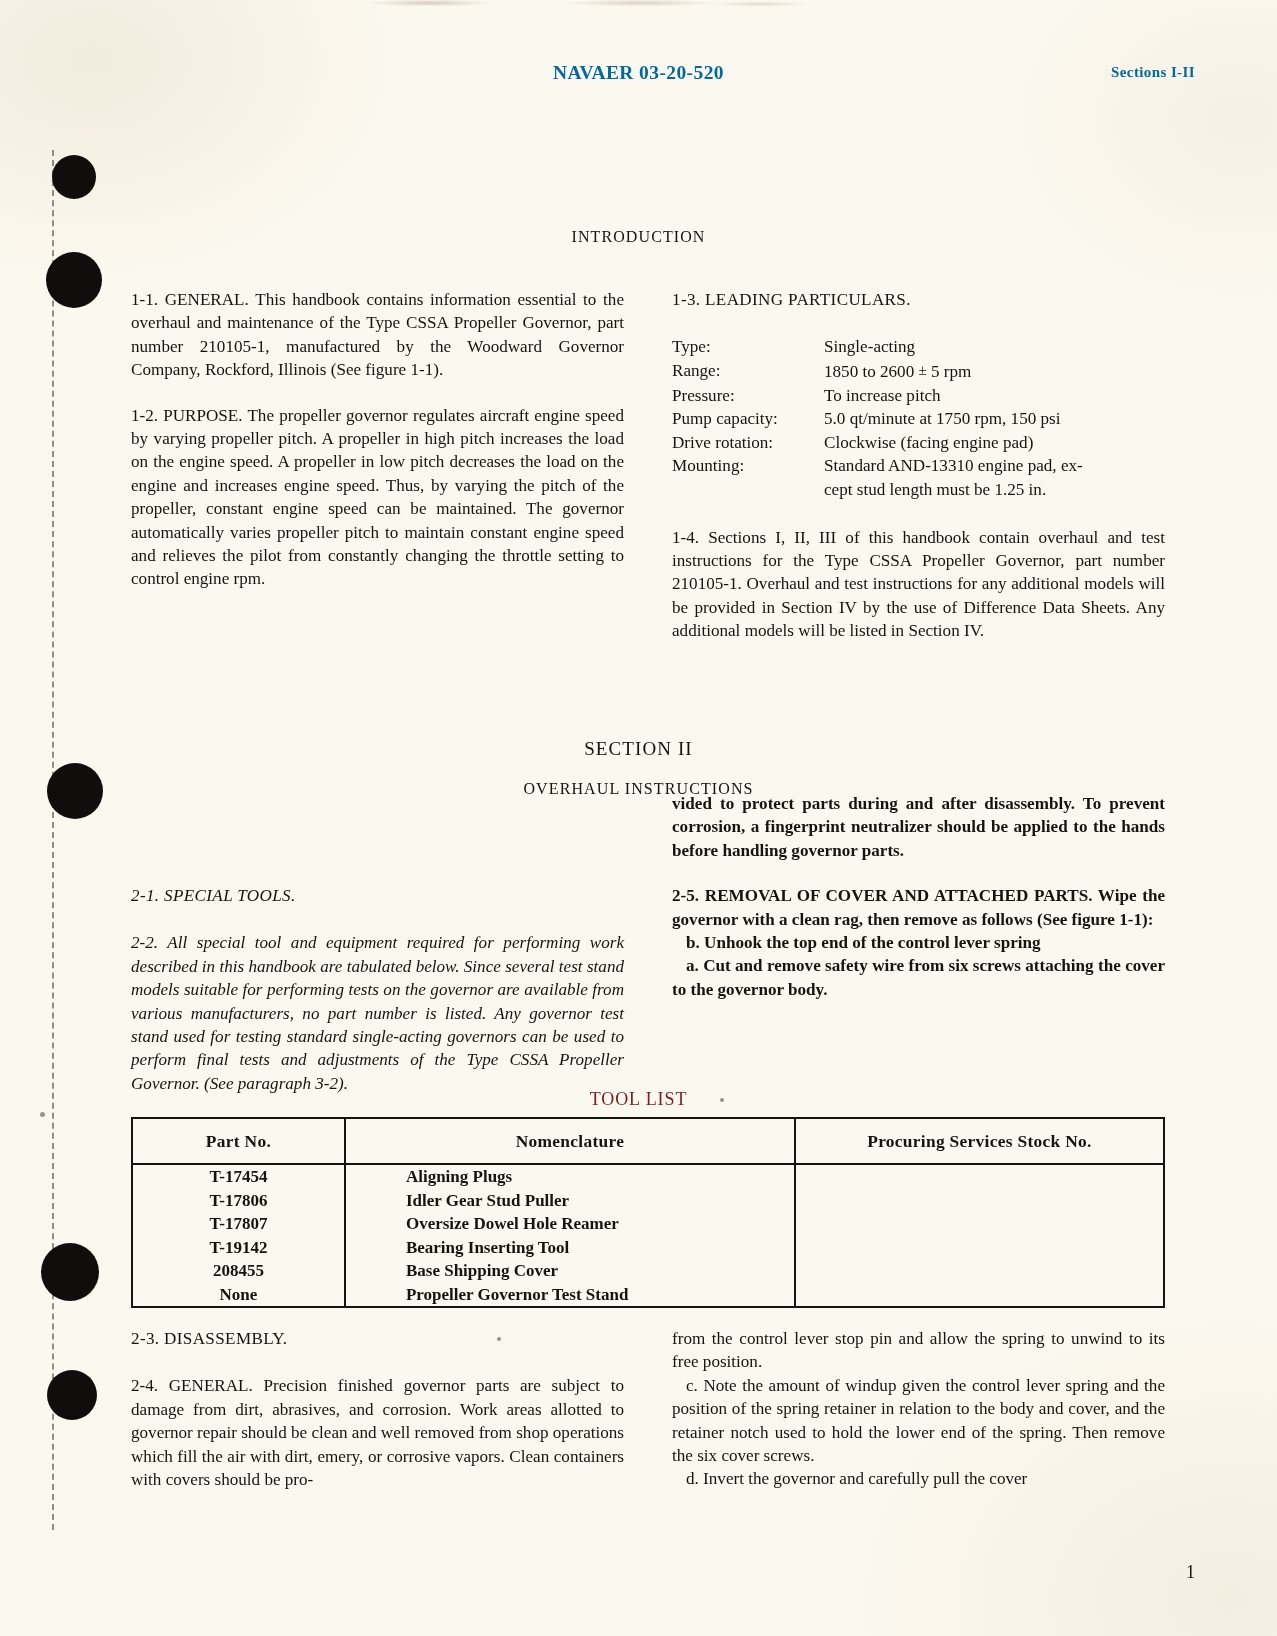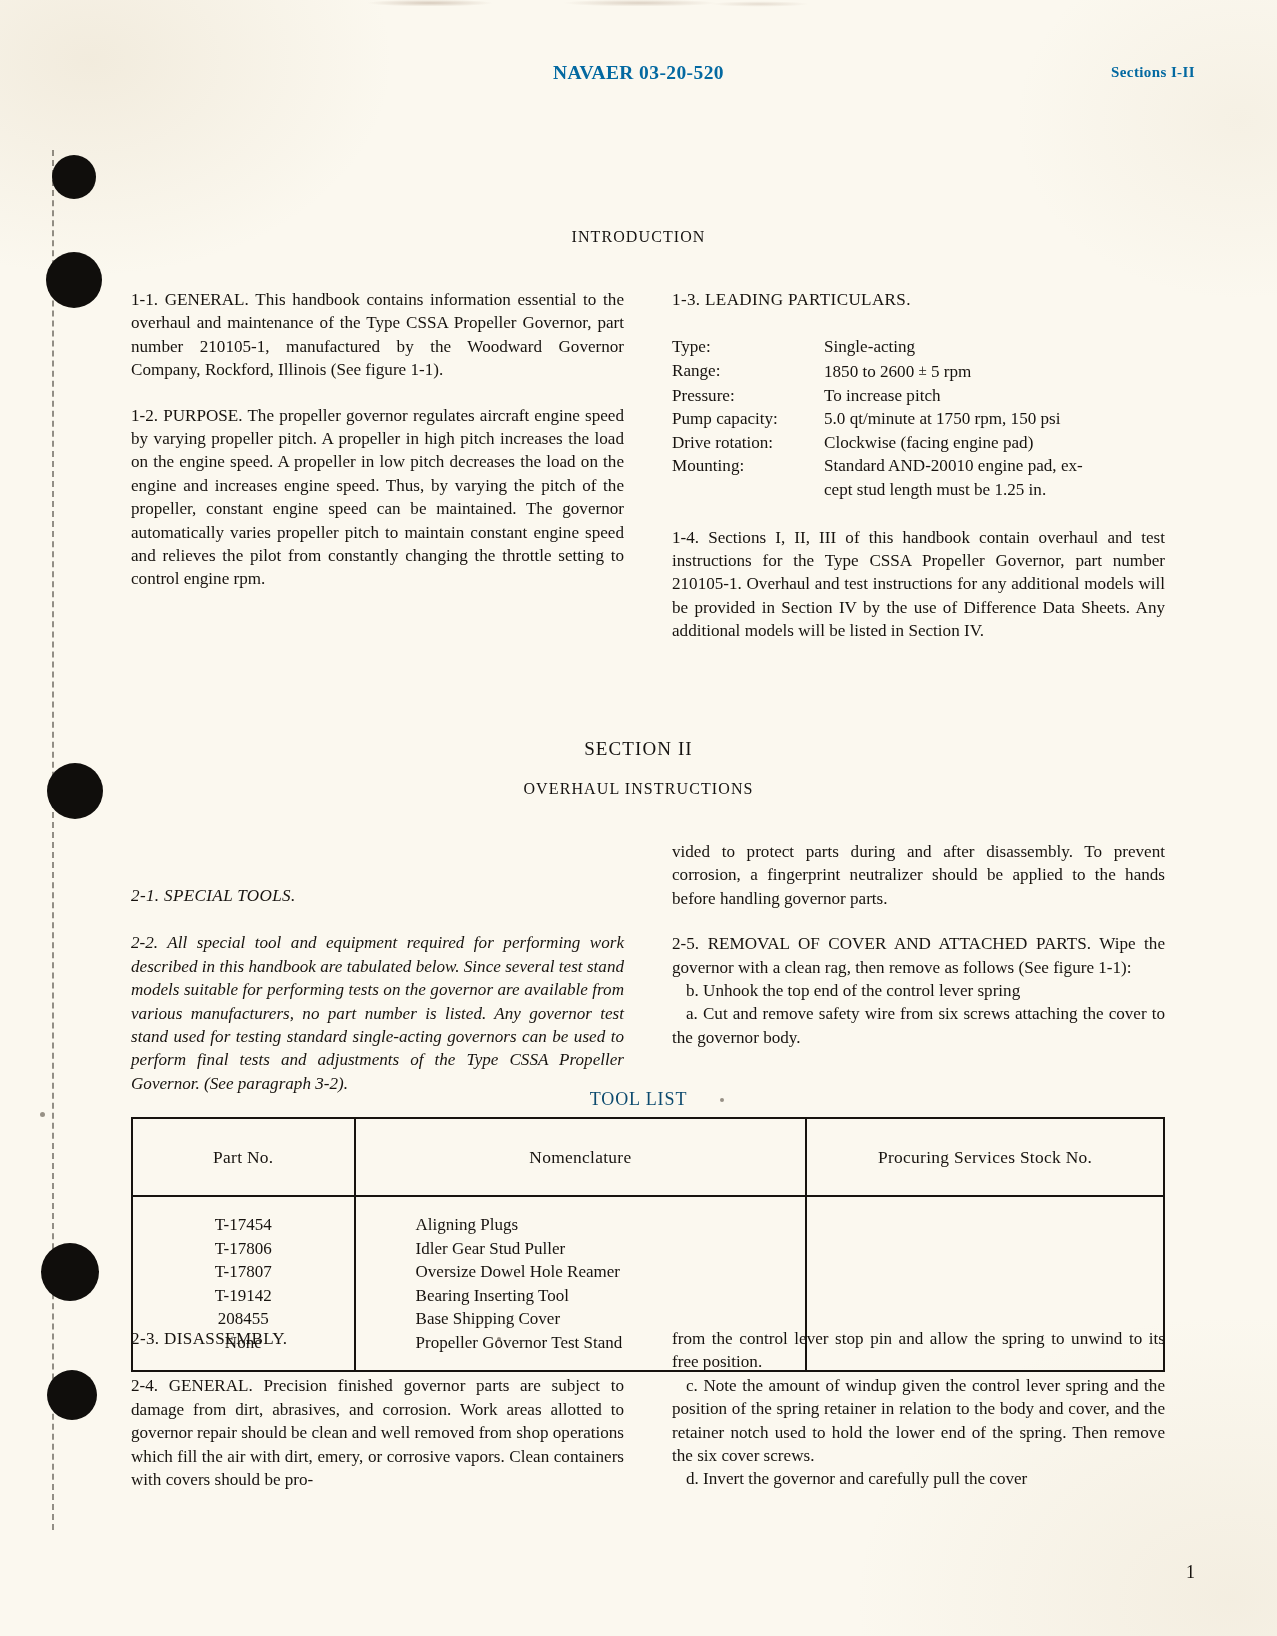--- a/index.html
+++ b/index.html
@@ -131,36 +131,36 @@
   .lp .cont { grid-column: 2; }
   .pm { font-size: 15px; vertical-align: 2px; }
 
   
   .tbl-caption {
     position: absolute;
     left: 0; right: 0;
     text-align: center;
     font-size: 18px;
     letter-spacing: .9px;
-    color: #0c4a6e;
+    color: #7f1d1d;
   }
   table.tool {
     position: absolute;
     left: 131px;
     top: 1117px;
     width: 1034px;
     border-collapse: collapse;
     font-size: 17px;
     color: #17130f;
   }
   table.tool th, table.tool td {
     border: 2px solid #17130f;
-    padding: 16px;
+    padding: 0;
     vertical-align: top;
-    font-weight: normal;
+    font-weight: bold;
   }
   table.tool thead th {
     text-align: center;
     height: 44px;
     line-height: 44px;
     font-size: 17.4px;
     letter-spacing: .3px;
   }
   .c-part   { width: 222px; }
   .c-nomen  { width: 460px; }
@@ -226,36 +226,36 @@
       <dt>Pressure:</dt>
       <dd>To increase pitch</dd>
 
       <dt>Pump capacity:</dt>
       <dd>5.0 qt/minute at 1750 rpm, 150 psi</dd>
 
       <dt>Drive rotation:</dt>
       <dd>Clockwise (facing engine pad)</dd>
 
       <dt>Mounting:</dt>
-      <dd>Standard AND-20010 engine pad, ex-</dd>
+      <dd>Standard AND-13310 engine pad, ex-</dd>
       <dd class="cont">cept stud length must be 1.25 in.</dd>
     </dl>
 
     <p class="para" style="margin-top:24px;">1-4. Sections I, II, III of this handbook contain overhaul and test instructions for the Type CSSA Propeller Governor, part number 210105-1. Overhaul and test instructions for any additional models will be provided in Section IV by the use of Difference Data Sheets. Any additional models will be listed in Section IV.</p>
   </div>
 
   <div class="sec-title" style="top:738px;">SECTION II</div>
   <div class="sec-sub" style="top:780px;">OVERHAUL INSTRUCTIONS</div>
 
   <div class="col col-l" style="top:884px;font-style:italic;">
     <p class="para lbl" style="margin-bottom:24px;">2-1. SPECIAL TOOLS.</p>
     <p class="para tight">2-2. All special tool and equipment required for performing work described in this handbook are tabulated below. Since several test stand models suitable for performing tests on the governor are available from various manufacturers, no part number is listed. Any governor test stand used for testing standard single-acting governors can be used to perform final tests and adjustments of the Type CSSA Propeller Governor. (See paragraph 3-2).</p>
   </div>
 
-  <div class="col col-r" style="top:840px;">
+  <div class="col col-r" style="top:792px;font-weight:bold;">
     <p class="para" style="margin-bottom:22px;">vided to protect parts during and after disassembly. To prevent corrosion, a fingerprint neutralizer should be applied to the hands before handling governor parts.</p>
     <p class="para-run">2-5. REMOVAL OF COVER AND ATTACHED PARTS. Wipe the governor with a clean rag, then remove as follows (See figure 1-1):</p>
     <p class="sub-item">b. Unhook the top end of the control lever spring</p>
     <p class="sub-item">a. Cut and remove safety wire from six screws attaching the cover to the governor body.</p>
   </div>
 
   <div class="tbl-caption" style="top:1089px;">TOOL LIST</div>
 
   <table class="tool">
     <thead>

